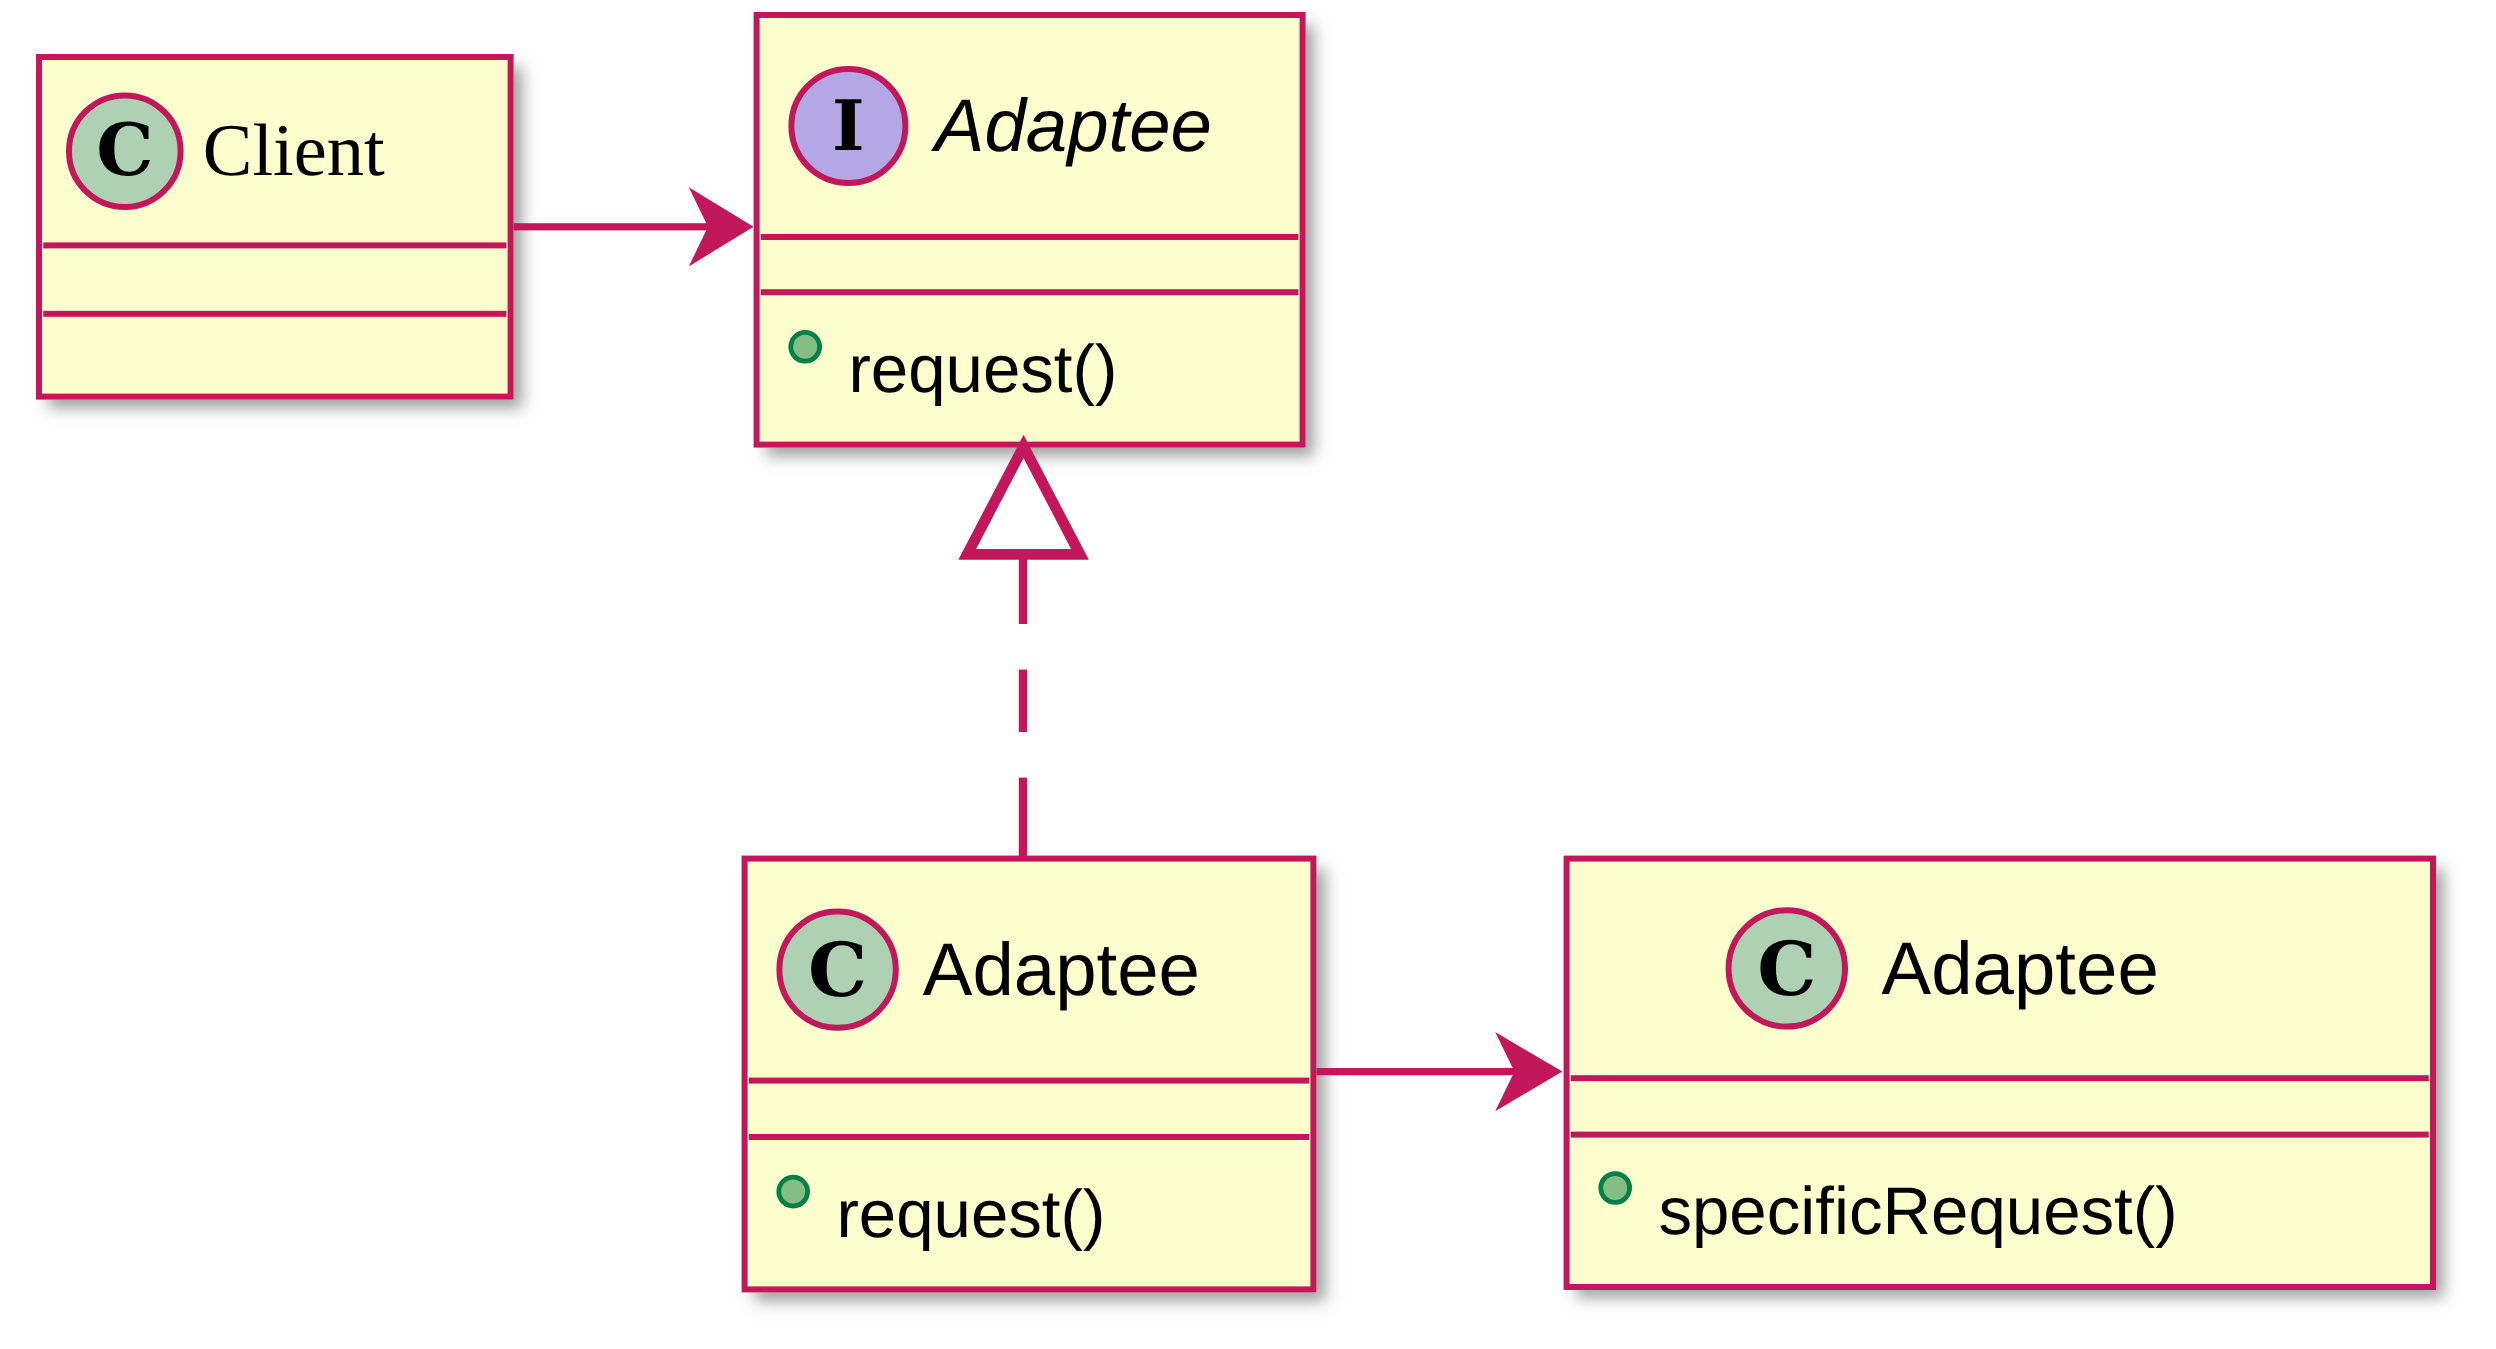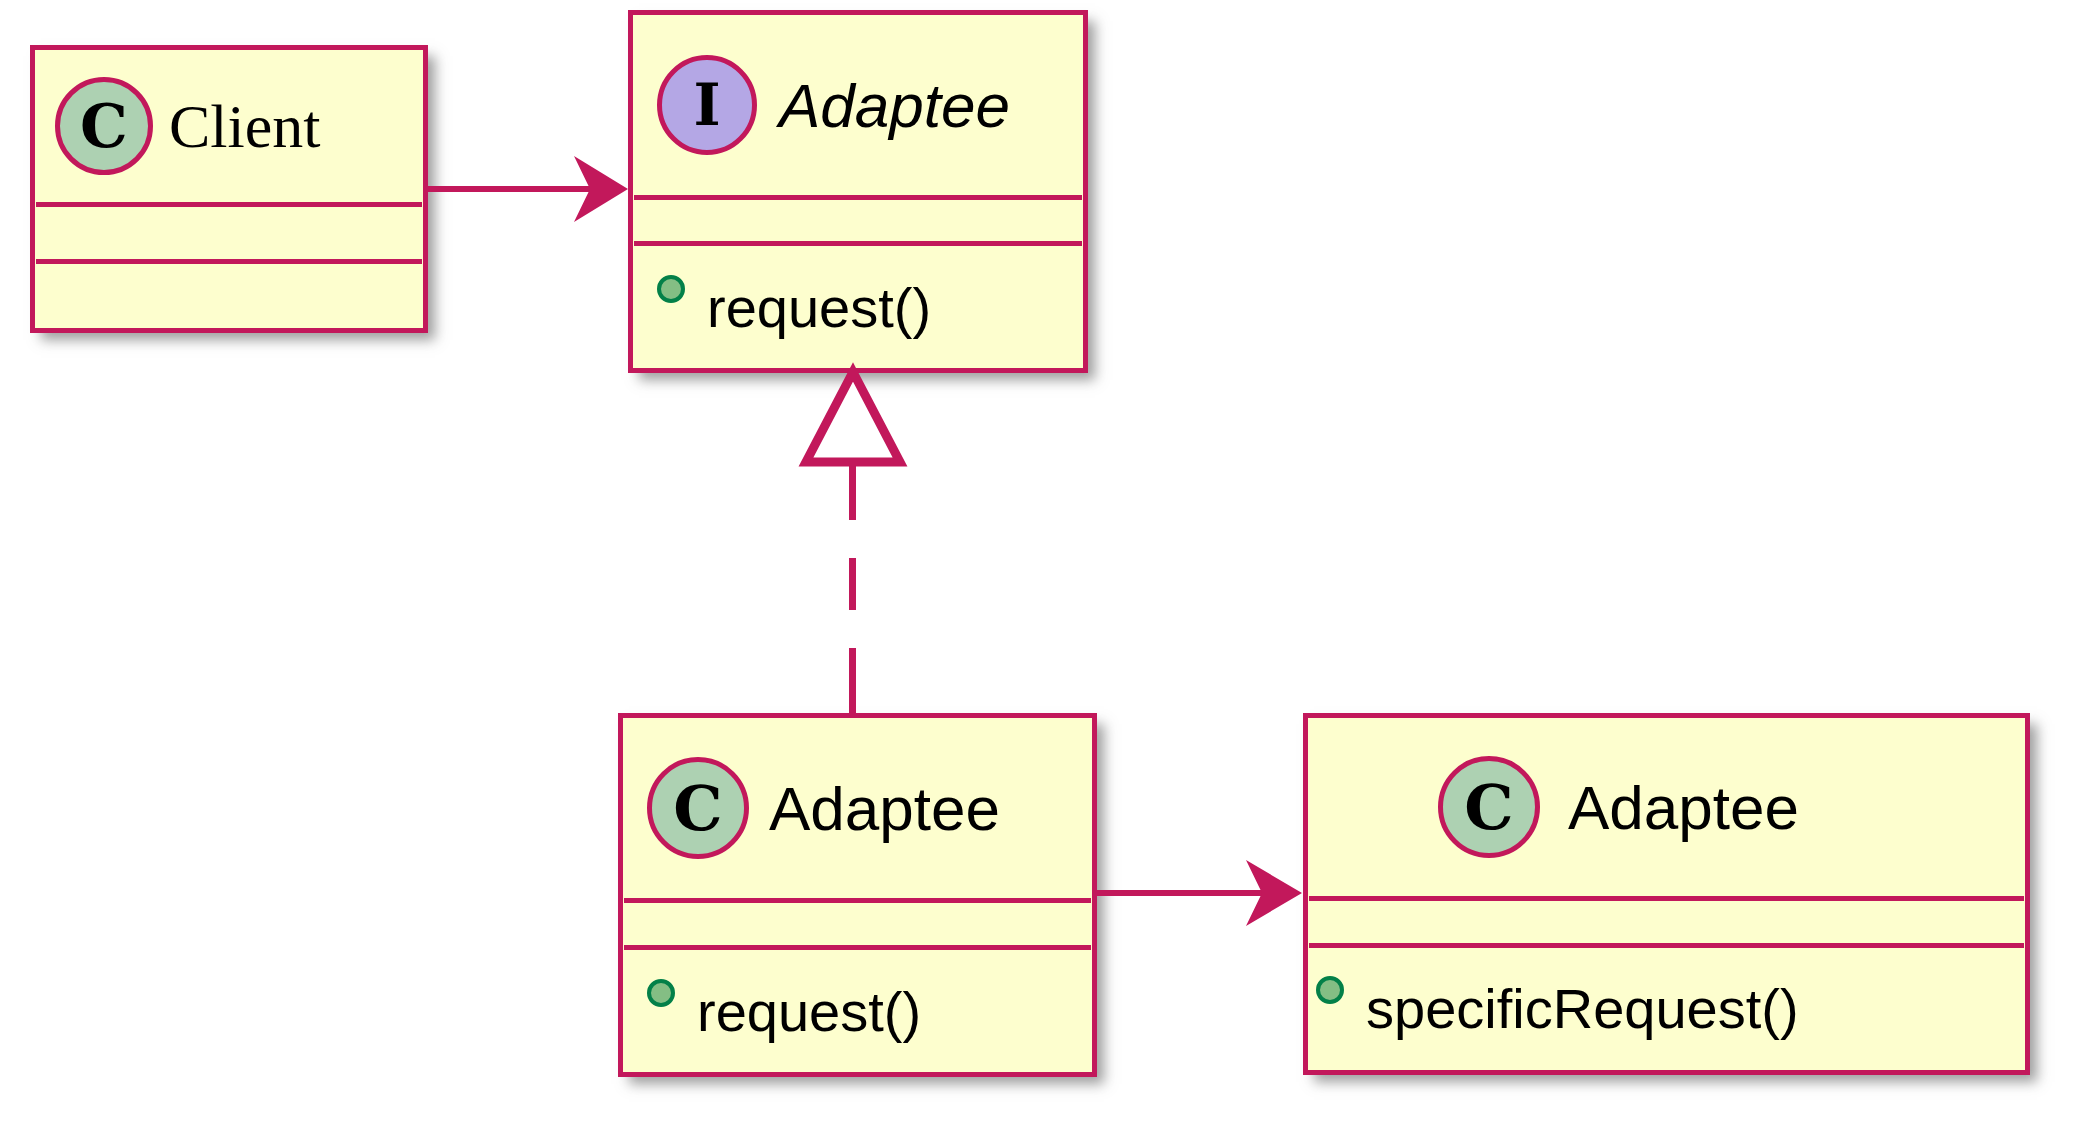--- a/index.html
+++ b/index.html
@@ -147,21 +147,21 @@
   </div>
 
   <div class="uml-box" style="left:1303px; top:713px; width:727px; height:362px;">
     <div class="uml-header" style="height:178px; padding-left:130px;">
       <span class="stereo stereo-class" style="width:102px; height:102px; font-size:62px;">C</span>
       <span class="class-title" style="font-size:62px; margin-left:28px;">Adaptee</span>
     </div>
     <div class="uml-sep"></div>
     <div class="uml-empty" style="height:42px;"></div>
     <div class="uml-sep"></div>
-    <div class="uml-compartment" style="height:120px; padding-left:8px;">
+    <div class="uml-compartment" style="height:120px; padding-left:24px;">
       <div class="member-row">
         <span class="vis-marker" style="width:28px; height:28px;"></span>
         <span class="member-label" style="font-size:56px; margin-left:22px;">specificRequest()</span>
       </div>
     </div>
   </div>
 
   <div class="edge-line" style="left:428px; top:186px; width:180px; height:6px;"></div>
   <svg class="arrow-svg" style="left:556px; top:148px; width:80px; height:82px;" viewBox="0 0 80 82">
     <polygon points="72,41 18,8 34,41 18,74" fill="#C2185B"></polygon>

